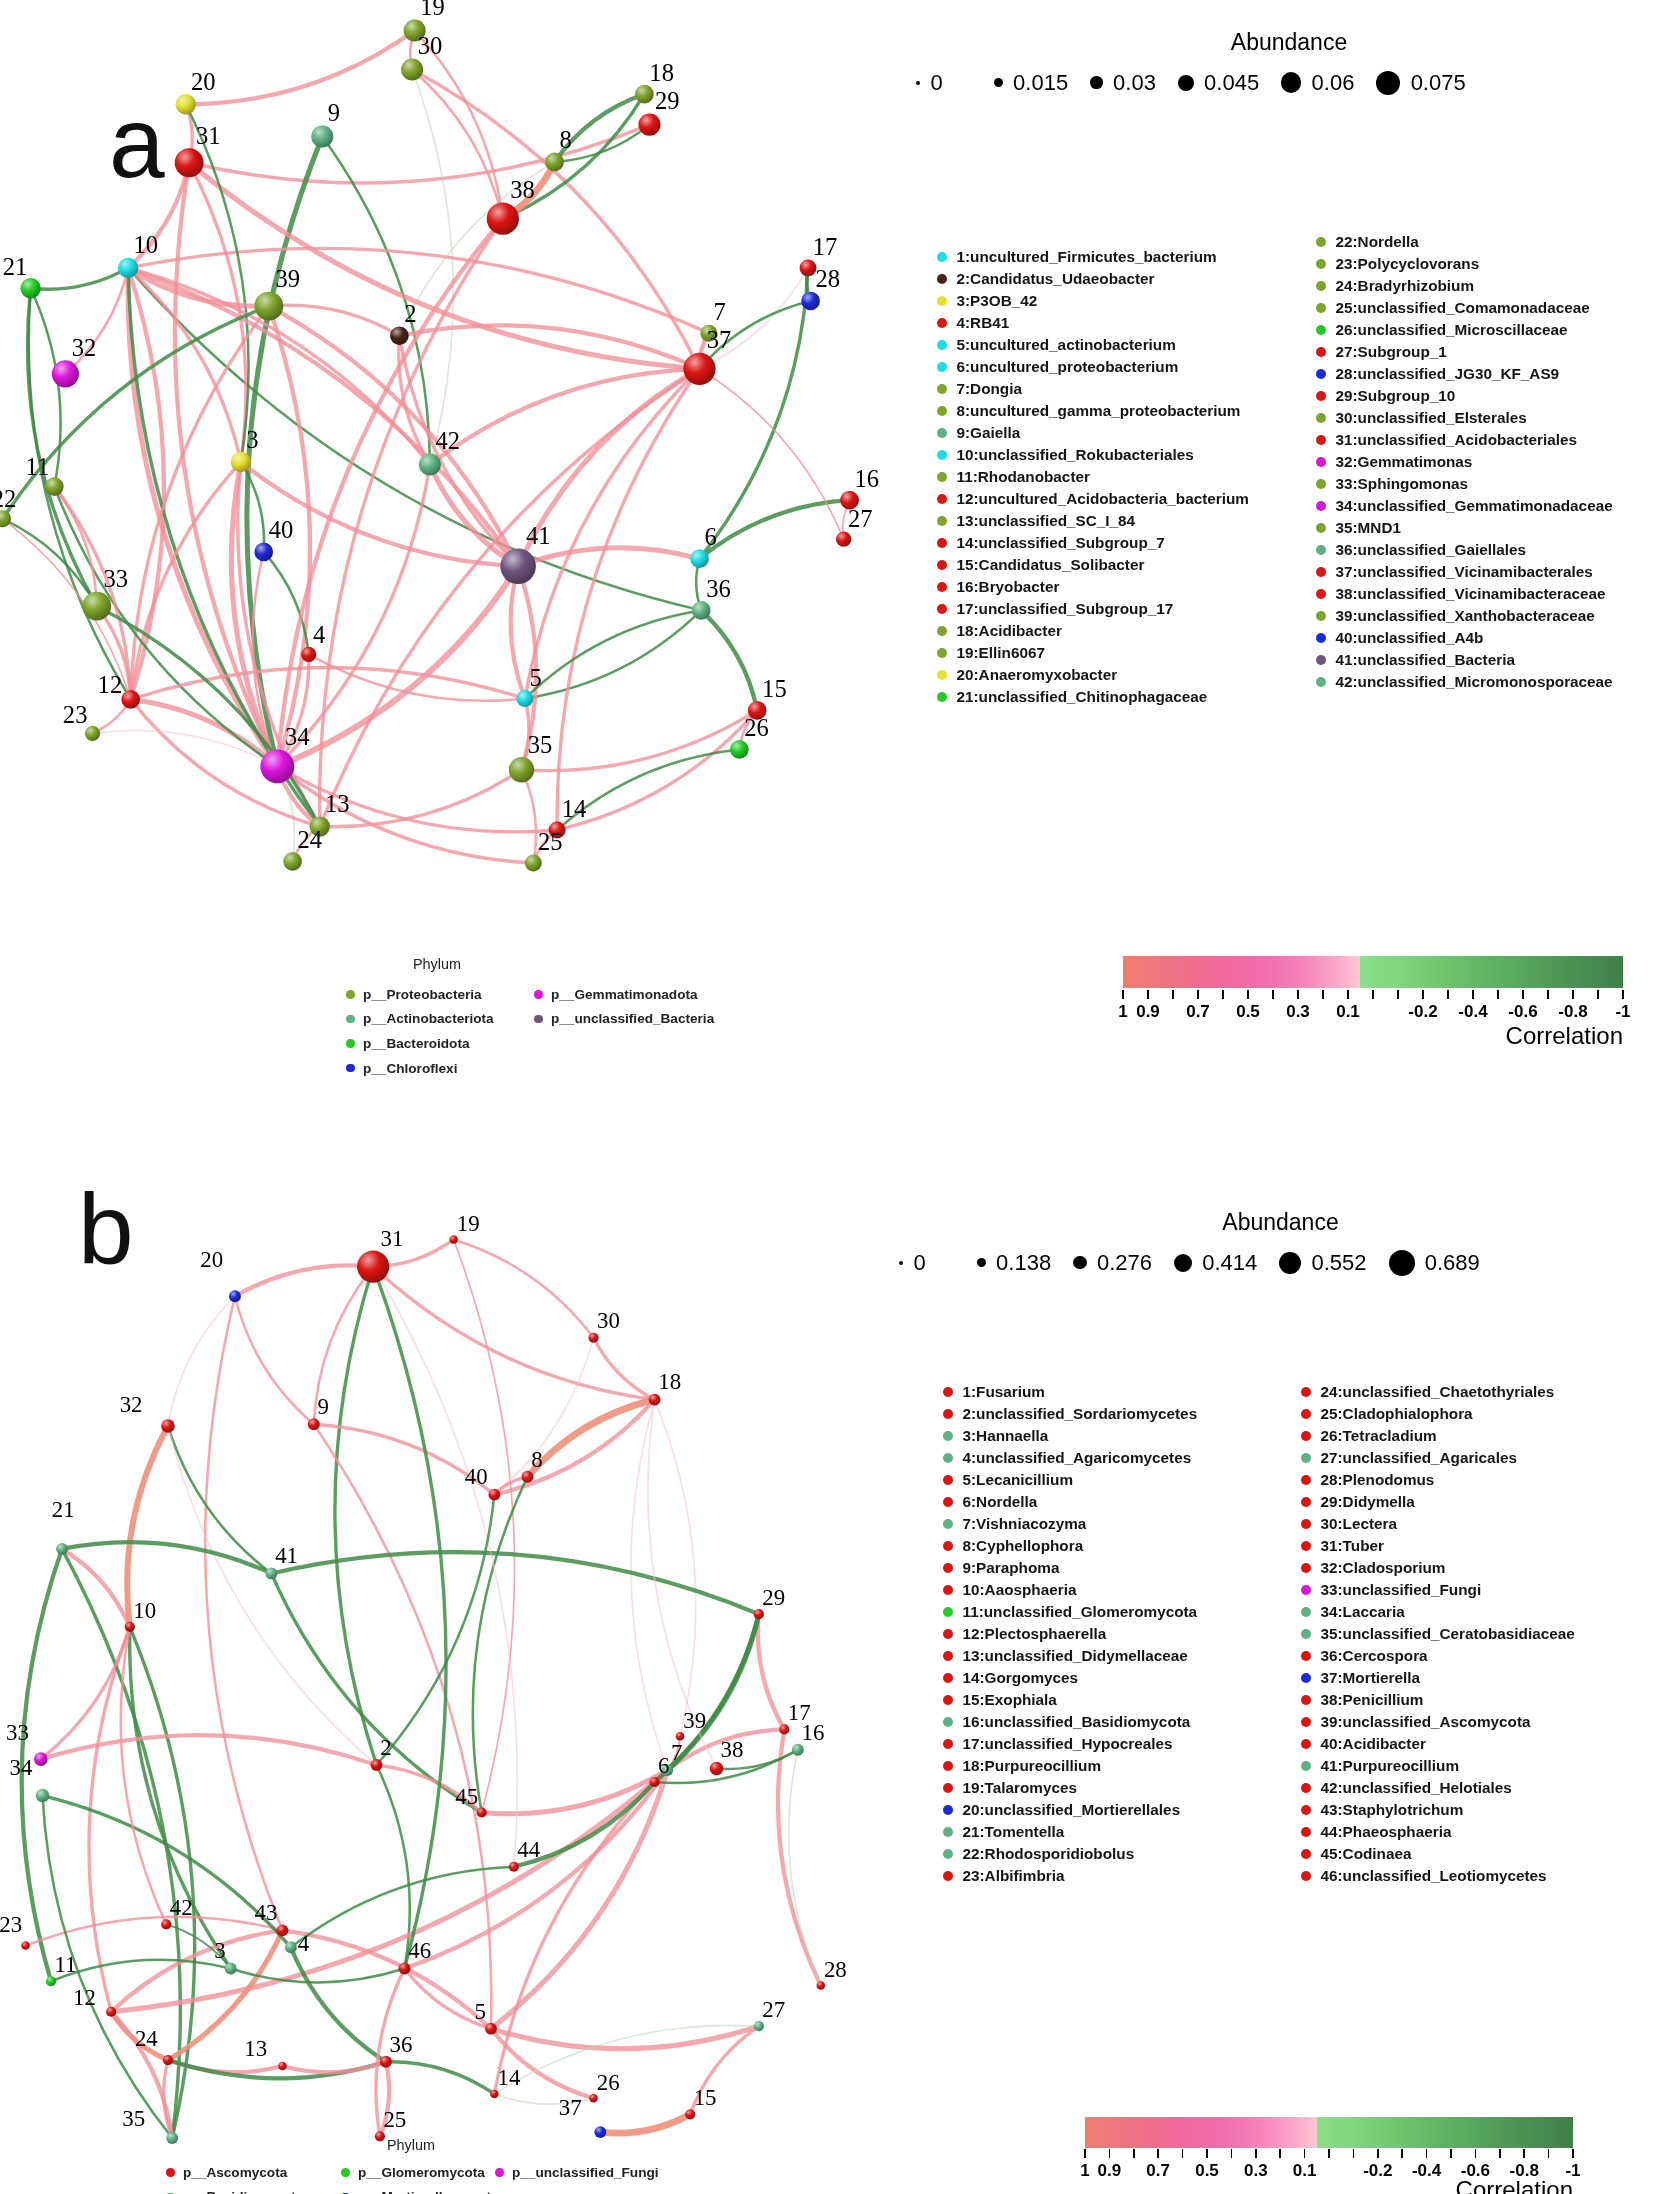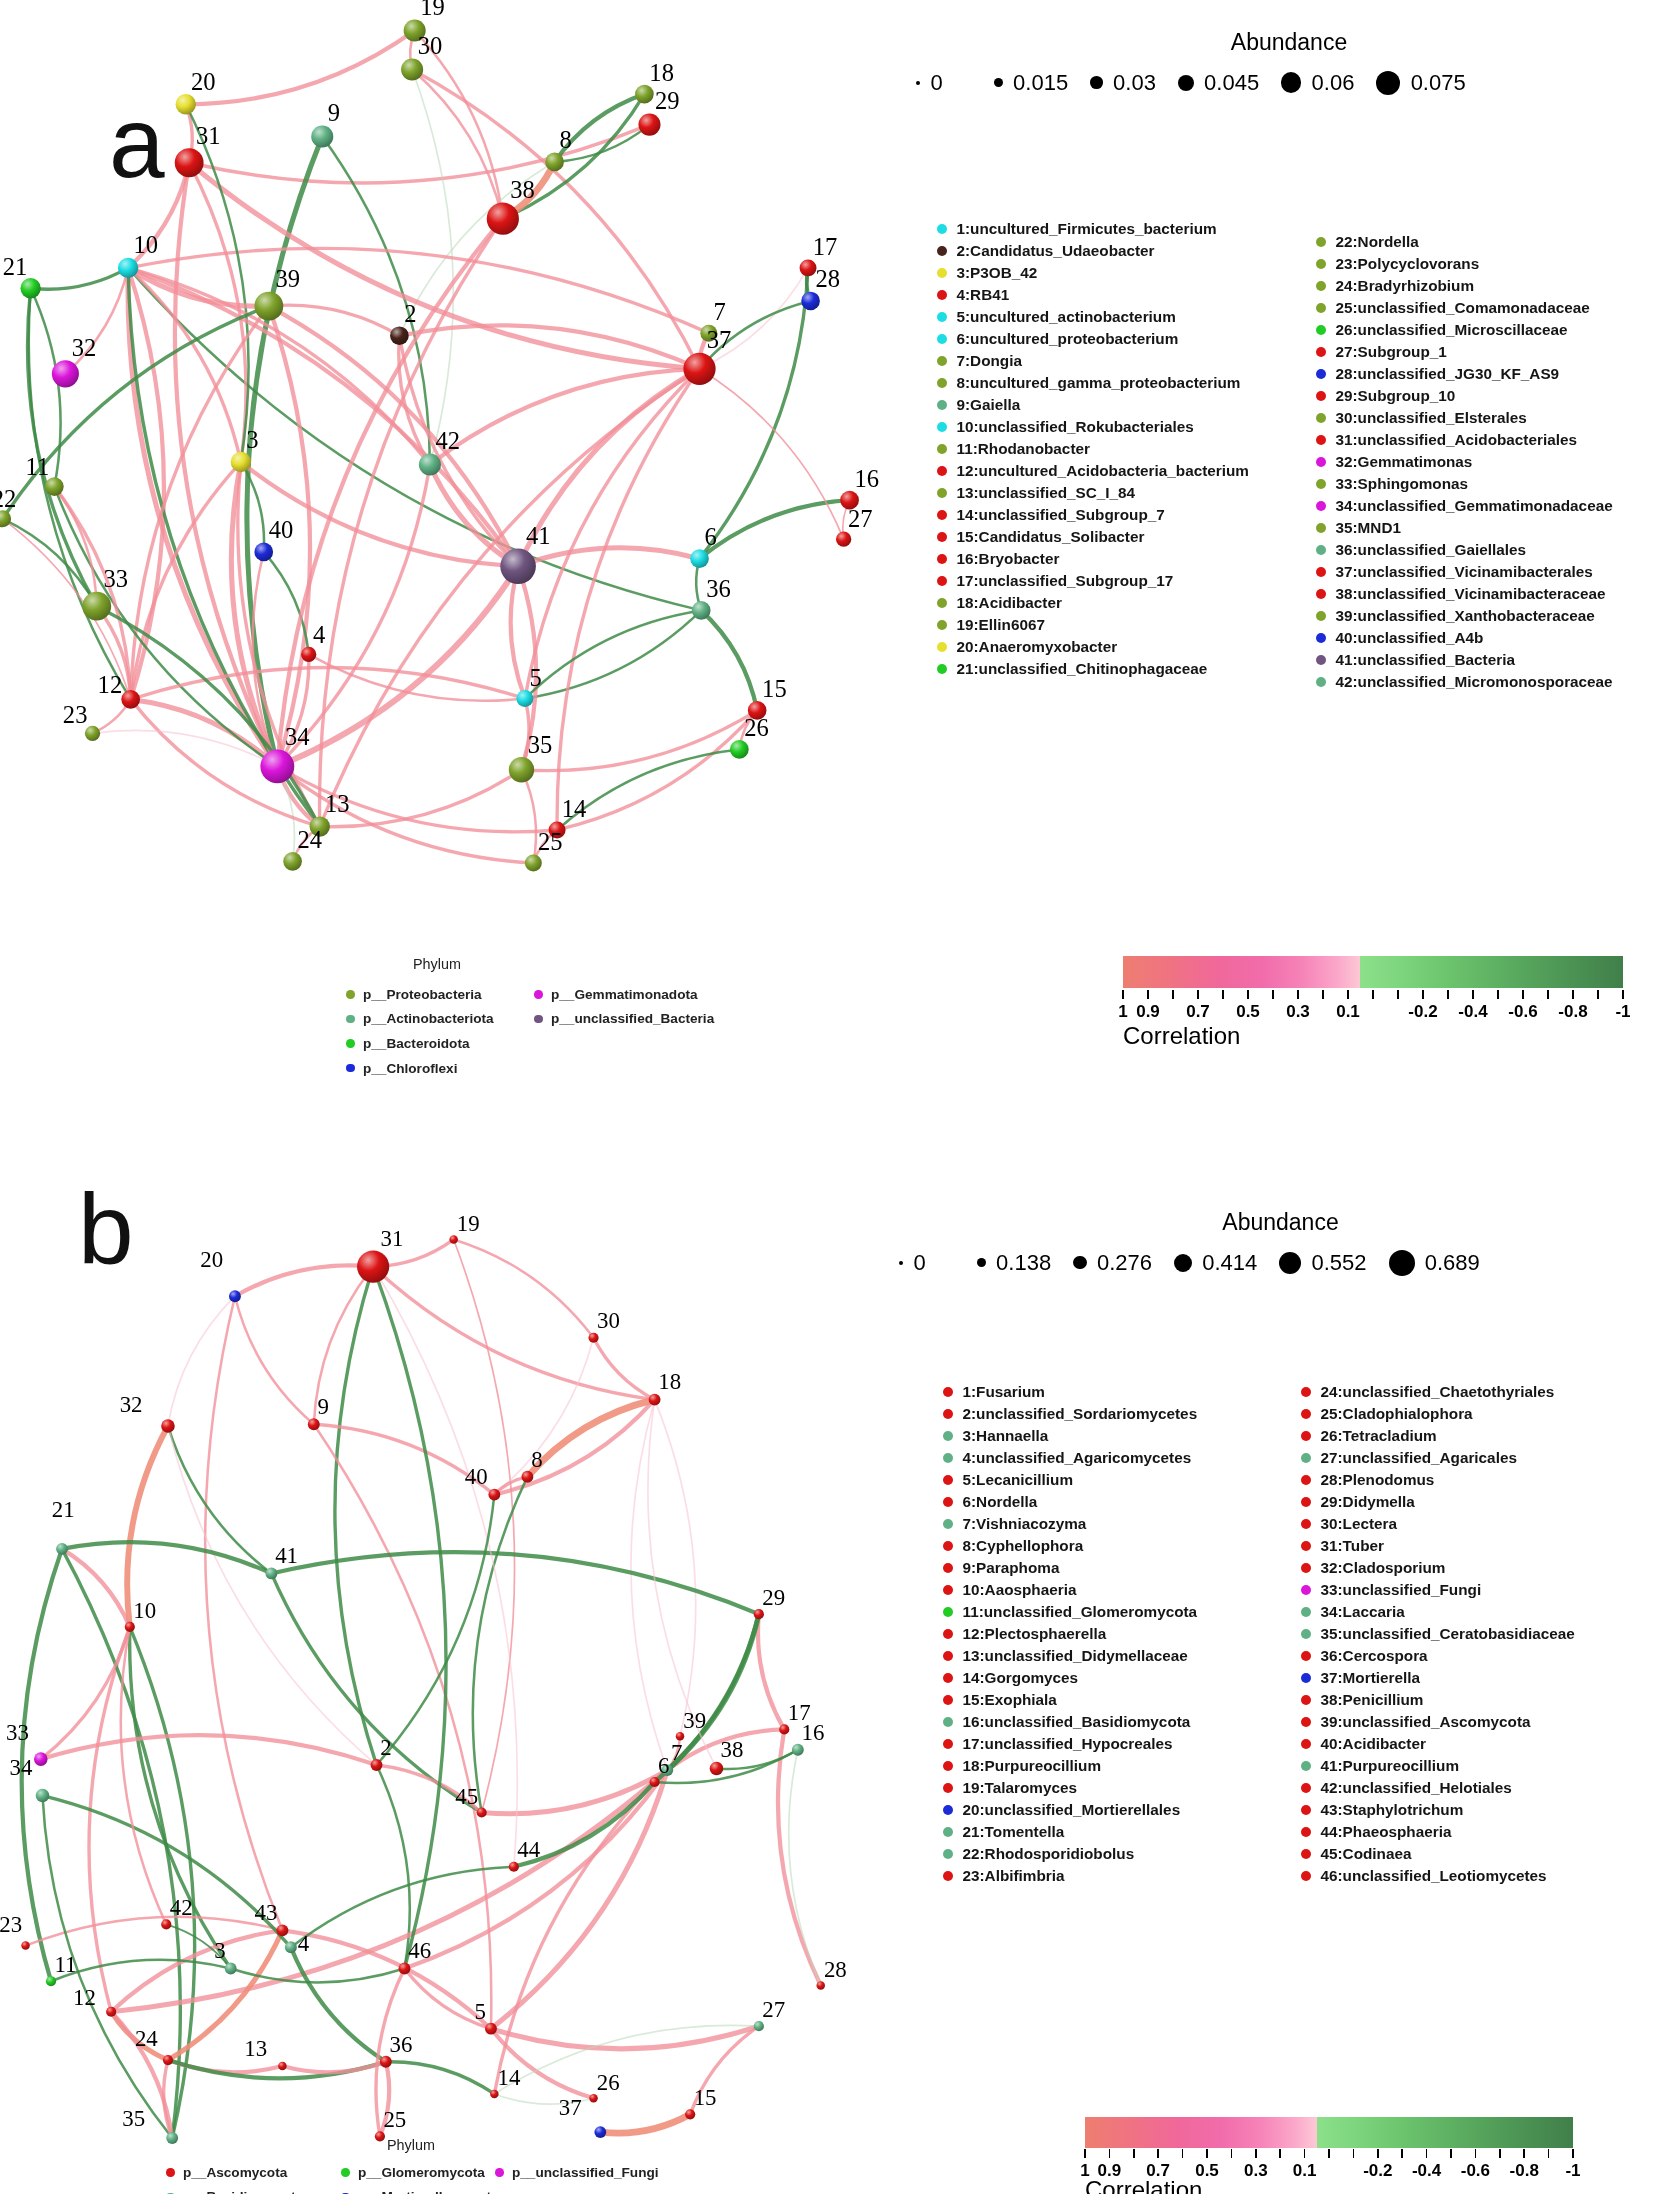--- a/index.html
+++ b/index.html
@@ -28,21 +28,21 @@
   .phitem .txt{font-size:13.6px;font-weight:bold;color:#222;white-space:nowrap;}
   
   .cbar{position:absolute;}
   .cbar-bar{width:100%;height:32px;
     background:linear-gradient(to right,
       #ee7e70 0%, #ef7381 9%, #f0689a 19%, #f16cab 28%, #f684b8 36%,
       #fba8ca 43%, #fdc9d6 47.5%, #8ce08a 47.5%, #7ed67f 55%, #6cc46d 65%,
       #5bac60 77%, #4c9454 89%, #417f4a 100%);}
   .cbar-tick{position:absolute;width:1.7px;height:9.3px;background:#000;}
   .cbar-lab{position:absolute;transform:translateX(-50%);font-size:17px;font-weight:bold;color:#000;}
-  .cbar-title{position:absolute;width:100%;text-align:left;font-size:24px;color:#000;}
+  .cbar-title{position:absolute;width:100%;text-align:right;font-size:24px;color:#000;}
   .nodelab-a{font-family:"Liberation Serif",serif;font-size:29px;fill:#000;}
   .nodelab-b{font-family:"Liberation Serif",serif;font-size:27px;fill:#000;}
 </style>
 </head>
 <body>
 
 <div id="fig">
   <svg id="netsvg" width="1672" height="2194" viewBox="0 0 1972 2588">
     <defs id="netdefs">
         <radialGradient id="grad-cyan" cx="35%" cy="30%" r="75%">
@@ -482,21 +482,21 @@
           <span class="ab-dot" style="width: 20.3px; height: 20.3px;"></span>
           <span class="ab-val">0.06</span>
         </div>
         <div class="ab-item">
           <span class="ab-dot" style="width: 24px; height: 24px;"></span>
           <span class="ab-val">0.075</span>
         </div>
       </div>
   </div>
 
-  <div class="taxcol" id="tax-a1" style="left:937px;top:218px;">
+  <div class="taxcol" id="tax-a1" style="left:937px;top:246px;">
       <div class="titem">
         <span class="dot" style="background: rgb(28, 221, 228);"></span>
         <span class="txt">1:uncultured_Firmicutes_bacterium</span>
       </div>
       <div class="titem">
         <span class="dot" style="background: rgb(71, 35, 26);"></span>
         <span class="txt">2:Candidatus_Udaeobacter</span>
       </div>
       <div class="titem">
         <span class="dot" style="background: rgb(230, 223, 46);"></span>

